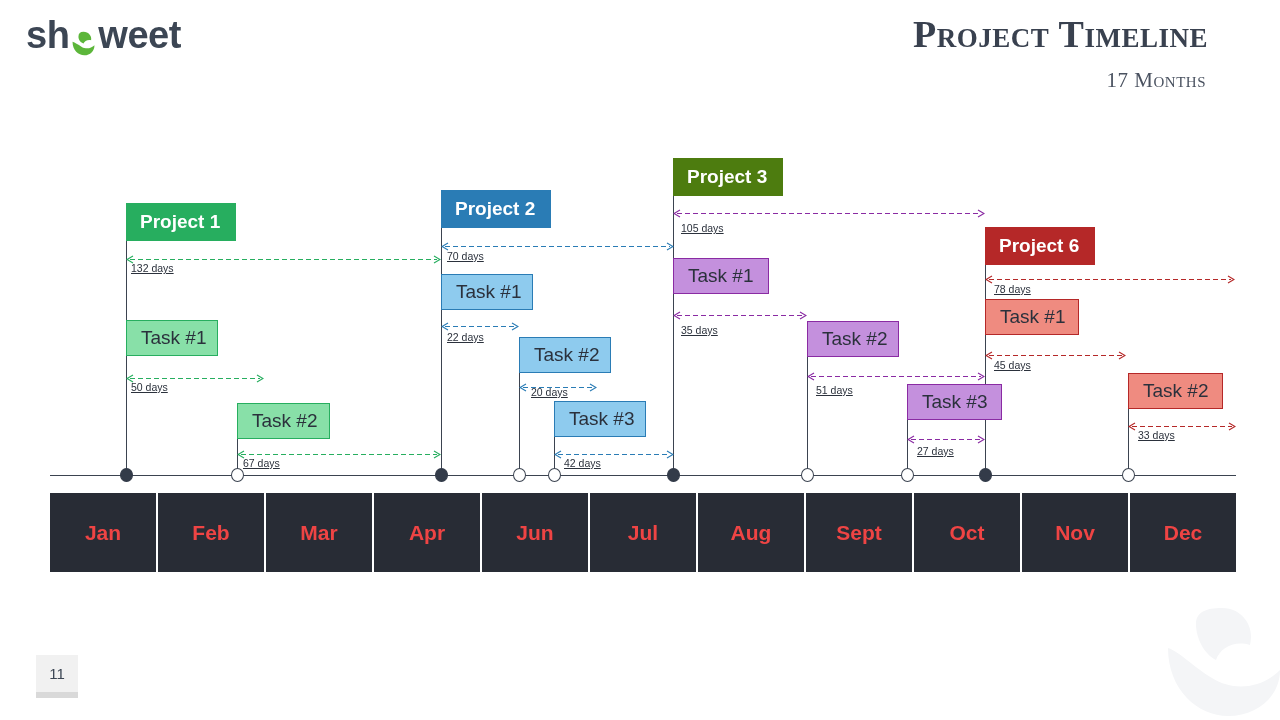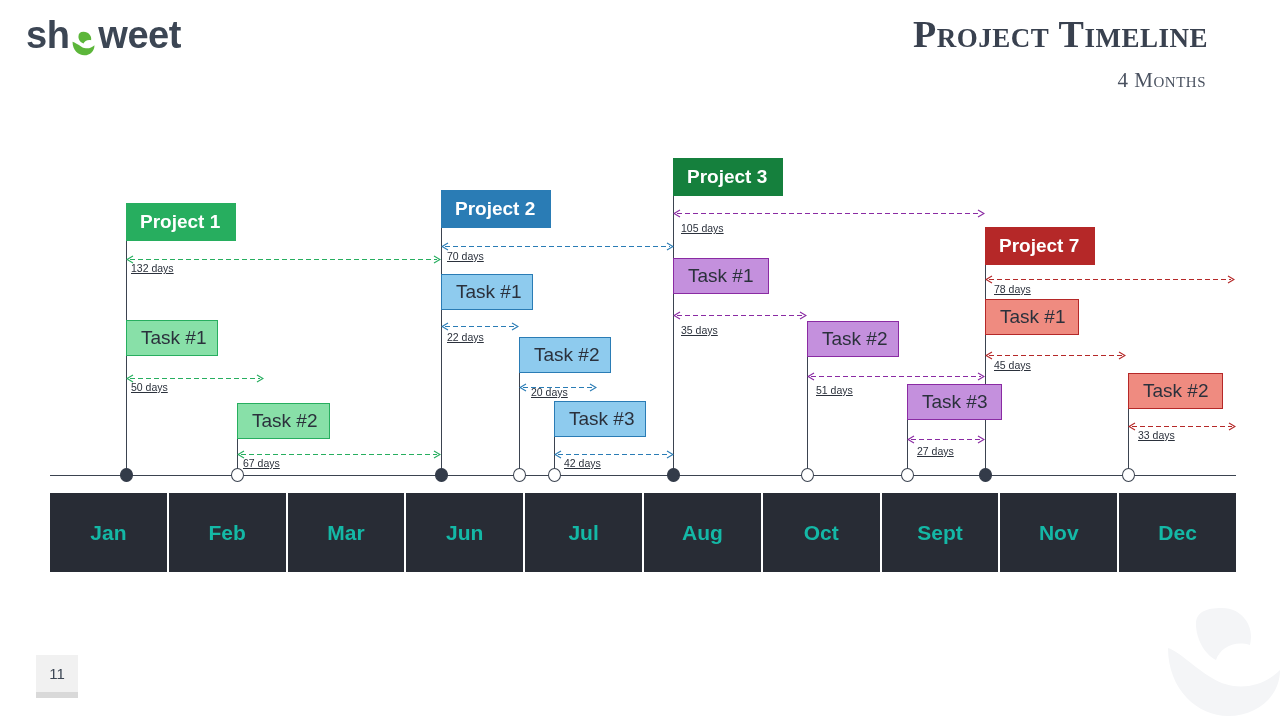--- a/index.html
+++ b/index.html
@@ -156,21 +156,21 @@
     width: 1186px;
     height: 79px;
     display: flex;
     background: #282c35;
   }
   #months .month {
     flex: 1 1 0;
     display: flex;
     align-items: center;
     justify-content: center;
-    color: #14b8a6;
+    color: #ef4444;
     font-size: 21px;
     font-weight: bold;
     border-right: 2px solid #ffffff;
     box-sizing: border-box;
   }
   #months .month:last-child { border-right: none; border-radius: 31px; }
 
   
   #page-number {
     position: absolute;
@@ -207,21 +207,21 @@
       <svg viewBox="0 0 32 32" width="27" height="27" aria-hidden="true">
         <path d="M16 2 C22 2 26 7 25 12 C21 11 17 13 16 16 C13 15 10 12 10 8 C10 4 12 2 16 2 Z" fill="#5cb63a"></path>
         <path d="M3 14 C3 24 10 30 17 30 C24 30 29 25 29 18 C25 22 19 23 14 20 C9 17 6 15 3 14 Z" fill="#5cb63a"></path>
       </svg>
     </span>
     <span>weet</span>
   </span>
 </div>
 
 <div id="page-title">Project Timeline</div>
-<div id="page-subtitle">4 Months</div>
+<div id="page-subtitle">17 Months</div>
 
 <div id="chart">
   <div class="axis"></div>
   <div id="vlines-layer">
       <div class="vline" style="left: 126px; top: 203px; height: 272px;"></div>
       <div class="vline" style="left: 237px; top: 403px; height: 72px;"></div>
       <div class="vline" style="left: 441px; top: 190px; height: 285px;"></div>
       <div class="vline" style="left: 519px; top: 337px; height: 138px;"></div>
       <div class="vline" style="left: 554px; top: 401px; height: 74px;"></div>
       <div class="vline" style="left: 673px; top: 158px; height: 317px;"></div>
@@ -345,25 +345,25 @@
       <div class="daylabel" style="left: 1138px; top: 429px;">33 days</div>
     </div>
   <div id="bars-layer">
       <div class="bar project" style="left: 126px; top: 203px; width: 110px; background: rgb(39, 174, 95);">Project 1</div>
       <div class="bar task" style="left: 126px; top: 320px; width: 92px; background: rgb(136, 224, 168); border-color: rgb(39, 174, 95);">Task #1</div>
       <div class="bar task" style="left: 237px; top: 403px; width: 93px; background: rgb(136, 224, 168); border-color: rgb(39, 174, 95);">Task #2</div>
       <div class="bar project" style="left: 441px; top: 190px; width: 110px; background: rgb(42, 124, 181);">Project 2</div>
       <div class="bar task" style="left: 441px; top: 274px; width: 92px; background: rgb(142, 203, 238); border-color: rgb(42, 124, 181);">Task #1</div>
       <div class="bar task" style="left: 519px; top: 337px; width: 92px; background: rgb(142, 203, 238); border-color: rgb(42, 124, 181);">Task #2</div>
       <div class="bar task" style="left: 554px; top: 401px; width: 92px; background: rgb(142, 203, 238); border-color: rgb(42, 124, 181);">Task #3</div>
-      <div class="bar project" style="left: 673px; top: 158px; width: 110px; background: #15803d;">Project 3</div>
+      <div class="bar project" style="left: 673px; top: 158px; width: 110px; background: #4d7c0f;">Project 3</div>
       <div class="bar task" style="left: 673px; top: 258px; width: 96px; background: rgb(196, 144, 221); border-color: rgb(138, 43, 163);">Task #1</div>
       <div class="bar task" style="left: 807px; top: 321px; width: 92px; background: rgb(196, 144, 221); border-color: rgb(138, 43, 163);">Task #2</div>
       <div class="bar task" style="left: 907px; top: 384px; width: 95px; background: rgb(196, 144, 221); border-color: rgb(138, 43, 163);">Task #3</div>
-      <div class="bar project" style="left: 985px; top: 227px; width: 110px; background: rgb(181, 40, 40);">Project 7</div>
+      <div class="bar project" style="left: 985px; top: 227px; width: 110px; background: rgb(181, 40, 40);">Project 6</div>
       <div class="bar task" style="left: 985px; top: 299px; width: 94px; background: rgb(239, 139, 128); border-color: rgb(181, 40, 40);">Task #1</div>
       <div class="bar task" style="left: 1128px; top: 373px; width: 95px; background: rgb(239, 139, 128); border-color: rgb(181, 40, 40);">Task #2</div>
     </div>
   <div id="markers-layer">
       <div class="marker filled" style="left: 120px; top: 468px;"></div>
       <div class="marker hollow" style="left: 231px; top: 468px;"></div>
       <div class="marker filled" style="left: 435px; top: 468px;"></div>
       <div class="marker hollow" style="left: 513px; top: 468px;"></div>
       <div class="marker hollow" style="left: 548px; top: 468px;"></div>
       <div class="marker filled" style="left: 667px; top: 468px;"></div>
@@ -371,25 +371,26 @@
       <div class="marker hollow" style="left: 901px; top: 468px;"></div>
       <div class="marker filled" style="left: 979px; top: 468px;"></div>
       <div class="marker hollow" style="left: 1122px; top: 468px;"></div>
     </div>
 </div>
 
 <div id="months">
     <div class="month">Jan</div>
     <div class="month">Feb</div>
     <div class="month">Mar</div>
+    <div class="month">Apr</div>
     <div class="month">Jun</div>
     <div class="month">Jul</div>
     <div class="month">Aug</div>
+    <div class="month">Sept</div>
     <div class="month">Oct</div>
-    <div class="month">Sept</div>
     <div class="month">Nov</div>
     <div class="month">Dec</div>
   </div>
 
 <div id="page-number">11</div>
 <div id="watermark">
   <svg viewBox="0 0 130 130" width="130" height="130" aria-hidden="true">
     <path d="M72 18 C92 18 105 36 100 55 C84 50 70 58 66 70 C54 64 46 48 46 34 C46 22 56 18 72 18 Z" fill="#f4f5f7"></path>
     <path d="M18 58 C18 100 48 126 78 126 C108 126 130 106 130 80 C112 98 84 102 62 88 C42 76 30 62 18 58 Z" fill="#f4f5f7"></path>
   </svg>

